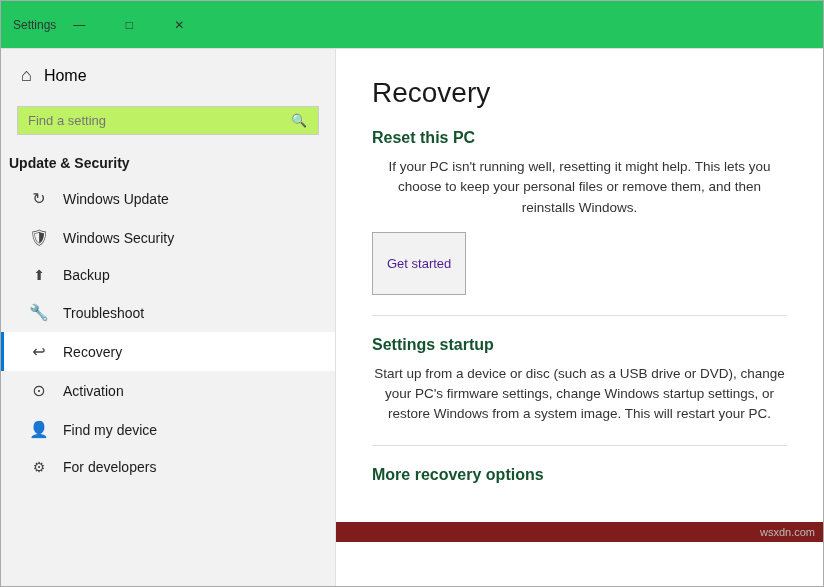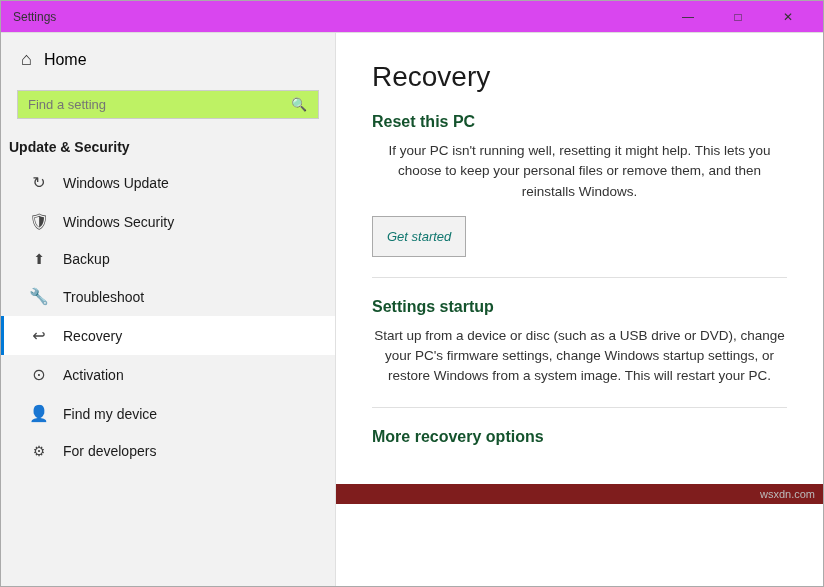--- a/index.html
+++ b/index.html
@@ -14,27 +14,27 @@
     .window {
       width: 824px;
       height: 587px;
       background: #fff;
       border: 1px solid #aaa;
       display: flex;
       flex-direction: column;
       box-shadow: 2px 2px 10px rgba(0,0,0,0.2);
     }
     .title-bar {
-      height: 32px;
-      background: #d946ef;
+      height: 48px;
+      background: #22c55e;
       display: flex;
       align-items: center;
       padding: 0 12px;
       border-bottom: 1px solid #ddd;
-      justify-content: space-between;
+      justify-content: flex-start;
       flex-shrink: 0;
     }
     .title-bar-left {
       display: flex;
       align-items: center;
       gap: 8px;
     }
     .title-bar-title {
       font-size: 12px;
       color: #333;
@@ -150,27 +150,26 @@
     }
     .section-desc {
       font-size: 13.5px;
       color: #333;
       line-height: 1.5;
       margin-bottom: 14px;
       text-align: center;
     }
     .btn {
       display: inline-block;
-      padding: 12px 14px;
+      padding: 23px 14px;
       font-size: 13px;
       border: 1px solid #aaa;
       background: #f2f2f2;
       cursor: pointer;
-      color: #0f766e;
-      font-style: italic;
+      color: #4c1d95;
     }
     .btn.highlight {
       border: 2px solid #c42b1c;
       background: #f2f2f2;
     }
     .divider {
       border: none;
       border-top: 1px solid #e0e0e0;
       margin: 20px 0;
     }

